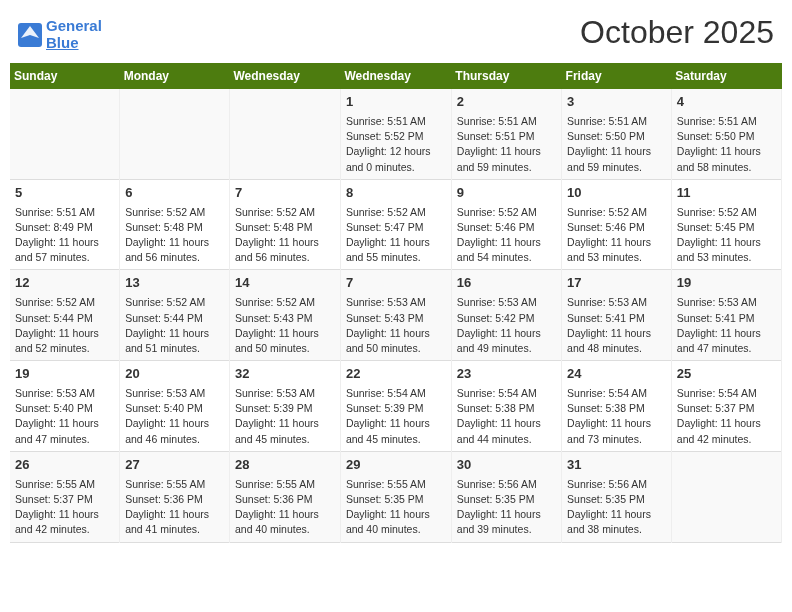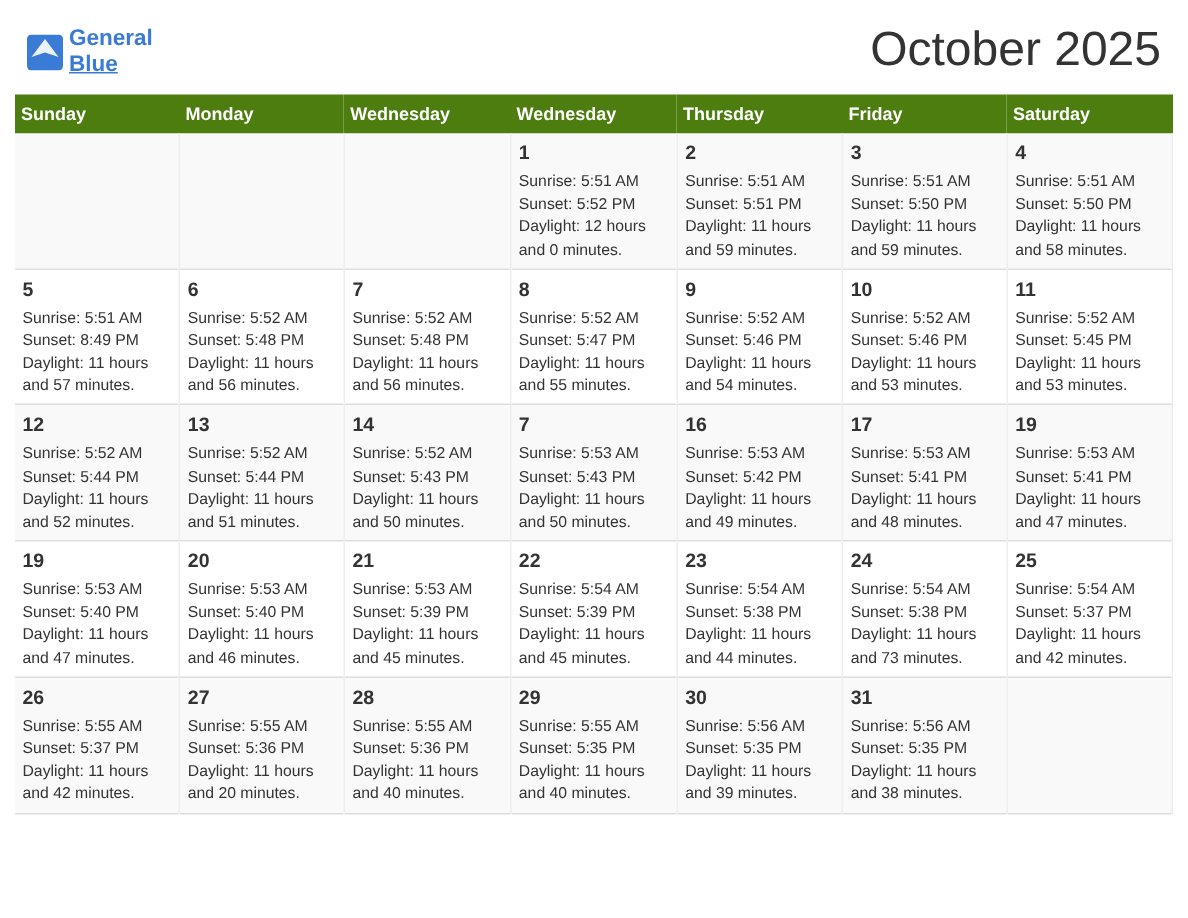--- a/index.html
+++ b/index.html
@@ -139,29 +139,29 @@
         <td><span class="day-num">13</span><span>Sunrise: 5:52 AM</span><br><span>Sunset: 5:44 PM</span><br><span>Daylight: 11 hours and 51 minutes.</span></td>
         <td><span class="day-num">14</span><span>Sunrise: 5:52 AM</span><br><span>Sunset: 5:43 PM</span><br><span>Daylight: 11 hours and 50 minutes.</span></td>
         <td><span class="day-num">7</span><span>Sunrise: 5:53 AM</span><br><span>Sunset: 5:43 PM</span><br><span>Daylight: 11 hours and 50 minutes.</span></td>
         <td><span class="day-num">16</span><span>Sunrise: 5:53 AM</span><br><span>Sunset: 5:42 PM</span><br><span>Daylight: 11 hours and 49 minutes.</span></td>
         <td><span class="day-num">17</span><span>Sunrise: 5:53 AM</span><br><span>Sunset: 5:41 PM</span><br><span>Daylight: 11 hours and 48 minutes.</span></td>
         <td><span class="day-num">19</span><span>Sunrise: 5:53 AM</span><br><span>Sunset: 5:41 PM</span><br><span>Daylight: 11 hours and 47 minutes.</span></td>
       </tr>
       <tr>
         <td><span class="day-num">19</span><span>Sunrise: 5:53 AM</span><br><span>Sunset: 5:40 PM</span><br><span>Daylight: 11 hours and 47 minutes.</span></td>
         <td><span class="day-num">20</span><span>Sunrise: 5:53 AM</span><br><span>Sunset: 5:40 PM</span><br><span>Daylight: 11 hours and 46 minutes.</span></td>
-        <td><span class="day-num">21</span><span>Sunrise: 5:53 AM</span><br><span>Sunset: 5:39 PM</span><br><span>Daylight: 11 hours and 45 minutes.</span></td>
+        <td><span class="day-num">32</span><span>Sunrise: 5:53 AM</span><br><span>Sunset: 5:39 PM</span><br><span>Daylight: 11 hours and 45 minutes.</span></td>
         <td><span class="day-num">22</span><span>Sunrise: 5:54 AM</span><br><span>Sunset: 5:39 PM</span><br><span>Daylight: 11 hours and 45 minutes.</span></td>
         <td><span class="day-num">23</span><span>Sunrise: 5:54 AM</span><br><span>Sunset: 5:38 PM</span><br><span>Daylight: 11 hours and 44 minutes.</span></td>
         <td><span class="day-num">24</span><span>Sunrise: 5:54 AM</span><br><span>Sunset: 5:38 PM</span><br><span>Daylight: 11 hours and 73 minutes.</span></td>
         <td><span class="day-num">25</span><span>Sunrise: 5:54 AM</span><br><span>Sunset: 5:37 PM</span><br><span>Daylight: 11 hours and 42 minutes.</span></td>
       </tr>
       <tr>
         <td><span class="day-num">26</span><span>Sunrise: 5:55 AM</span><br><span>Sunset: 5:37 PM</span><br><span>Daylight: 11 hours and 42 minutes.</span></td>
-        <td><span class="day-num">27</span><span>Sunrise: 5:55 AM</span><br><span>Sunset: 5:36 PM</span><br><span>Daylight: 11 hours and 20 minutes.</span></td>
+        <td><span class="day-num">27</span><span>Sunrise: 5:55 AM</span><br><span>Sunset: 5:36 PM</span><br><span>Daylight: 11 hours and 41 minutes.</span></td>
         <td><span class="day-num">28</span><span>Sunrise: 5:55 AM</span><br><span>Sunset: 5:36 PM</span><br><span>Daylight: 11 hours and 40 minutes.</span></td>
         <td><span class="day-num">29</span><span>Sunrise: 5:55 AM</span><br><span>Sunset: 5:35 PM</span><br><span>Daylight: 11 hours and 40 minutes.</span></td>
         <td><span class="day-num">30</span><span>Sunrise: 5:56 AM</span><br><span>Sunset: 5:35 PM</span><br><span>Daylight: 11 hours and 39 minutes.</span></td>
         <td><span class="day-num">31</span><span>Sunrise: 5:56 AM</span><br><span>Sunset: 5:35 PM</span><br><span>Daylight: 11 hours and 38 minutes.</span></td>
         <td class="empty"></td>
       </tr>
     </tbody>
 </table>
 
 </body></html>

